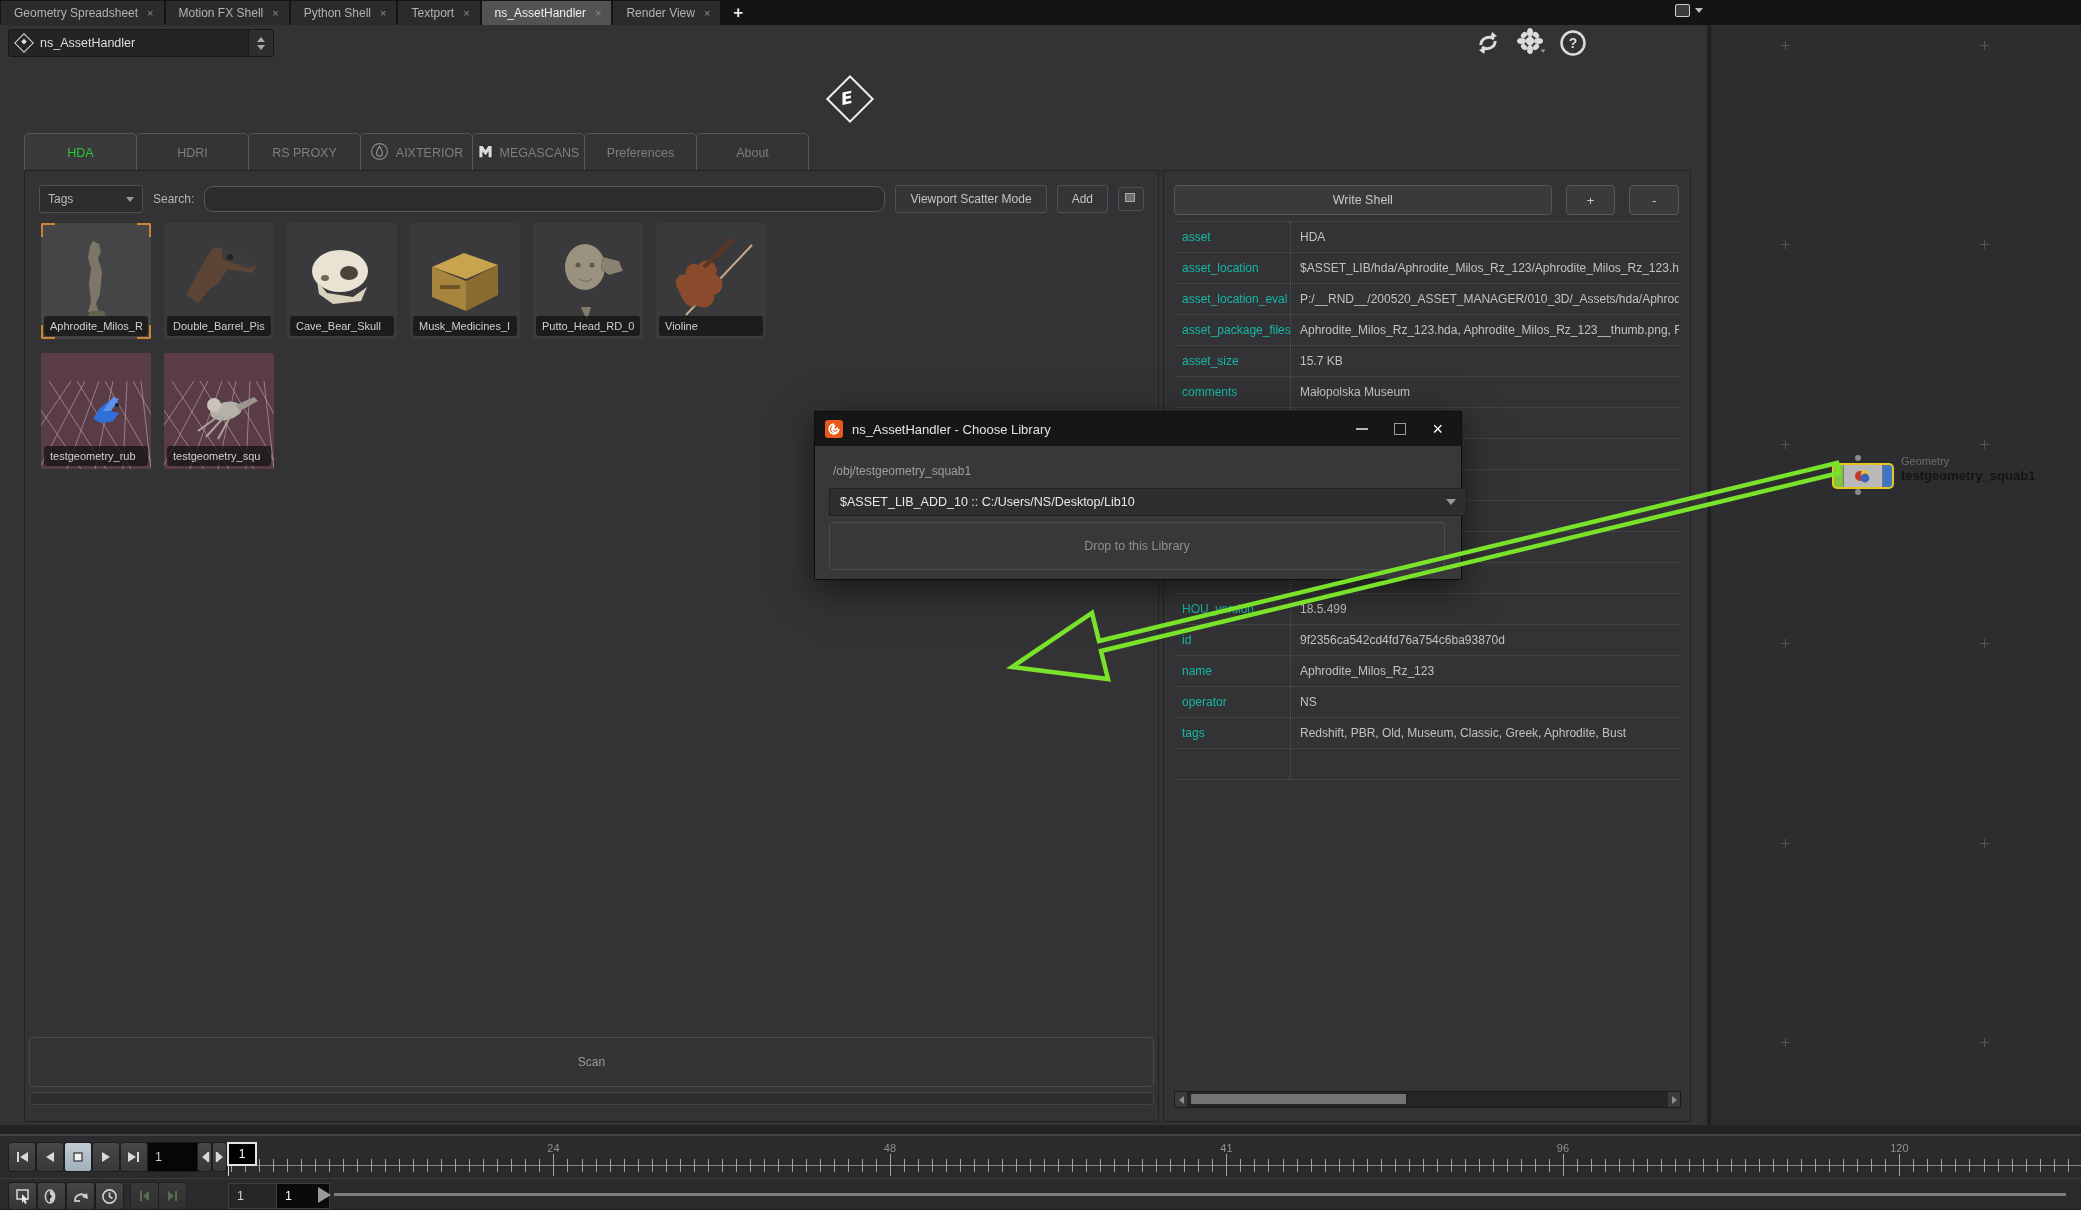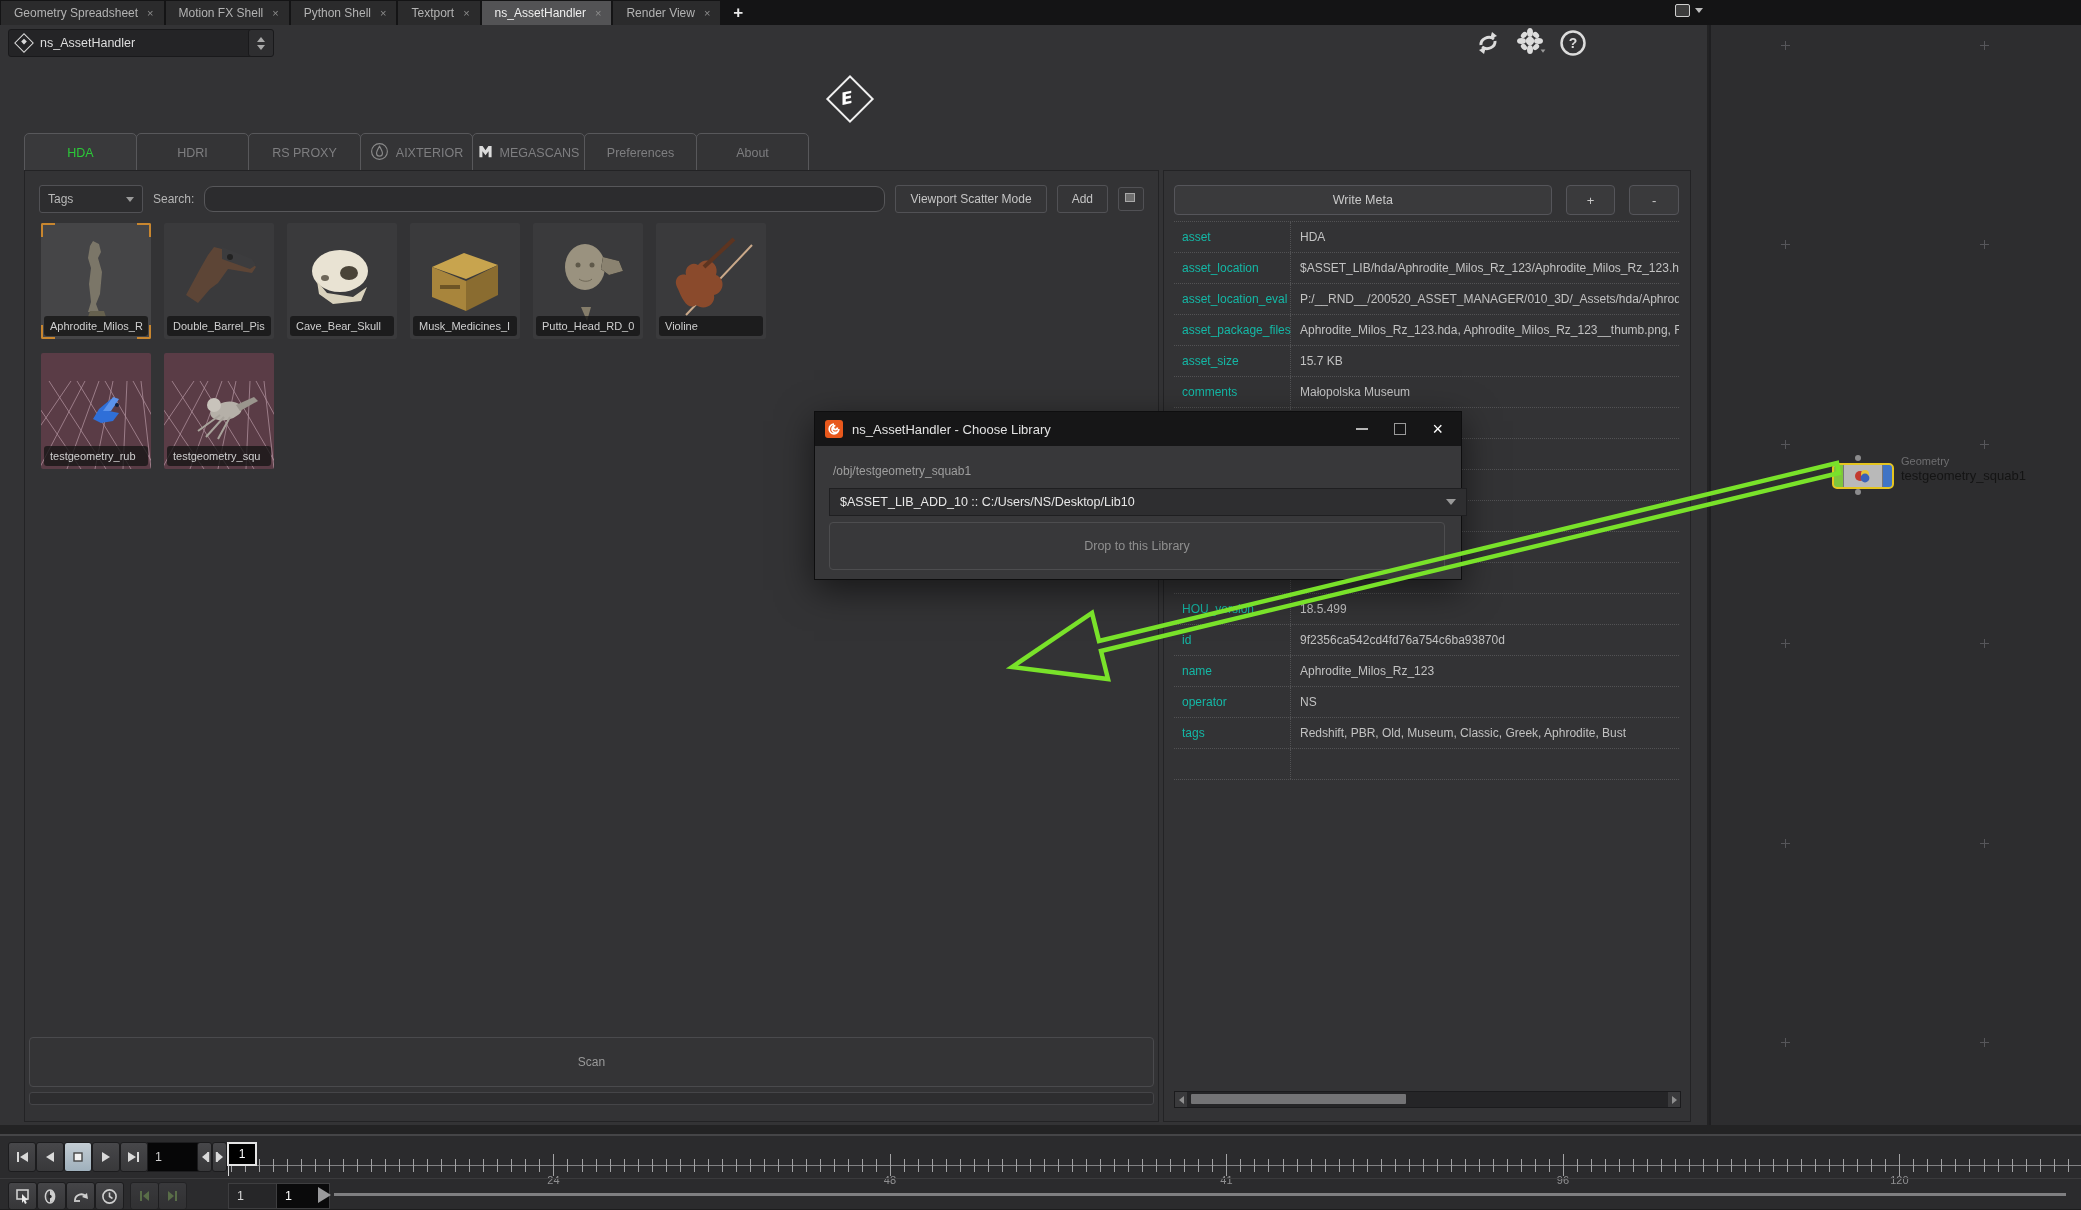--- a/index.html
+++ b/index.html
@@ -94,35 +94,35 @@
   .plus{position:absolute;width:9px;height:9px;}
   .plus::before{content:"";position:absolute;left:0;top:4px;width:9px;height:1px;background:#56565a;}
   .plus::after{content:"";position:absolute;left:4px;top:0;width:1px;height:9px;background:#56565a;}
   .node{position:absolute;left:121px;top:438px;width:58px;height:22px;border:2.5px solid #e5c520;border-radius:5px;
       background:#b9b9b9;display:flex;overflow:hidden;}
   .node .flagL{width:9px;background:#7fc63d;border-right:1px solid #777;}
   .node .flagR{width:9px;background:#3f74c5;border-left:1px solid #777;margin-left:auto;}
   .node .mid{flex:1;display:flex;align-items:center;justify-content:center;}
   .ndot{position:absolute;width:6px;height:6px;border-radius:50%;background:#8b8b8d;}
   .ntype{position:absolute;left:190px;top:430px;font-size:11px;color:#6e6e70;}
-  .nname{position:absolute;left:190px;top:443px;font-size:13px;color:#141414;font-weight:normal;}
+  .nname{position:absolute;left:190px;top:443px;font-size:13px;color:#141414;font-weight:bold;}
   
   .playbar{left:0;top:1134px;width:2081px;height:76px;background:#2b2b2d;border-top:2px solid #454547;}
   .pb-row1{position:absolute;left:0;top:4px;height:34px;width:100%;}
   .tbtn{position:absolute;top:2px;width:26px;height:28px;border:1px solid #1c1c1e;border-radius:3px;
       background:linear-gradient(#47474a,#38383a);display:flex;align-items:center;justify-content:center;}
   .tbtn.lit{background:linear-gradient(#c3ccd3,#9fb0bc);}
   .framebox{position:absolute;left:147px;top:2px;width:48px;height:28px;background:#060607;border:1px solid #1c1c1e;
       color:#cfcfcf;font-size:12.5px;display:flex;align-items:center;padding-left:7px;}
   .flag{position:absolute;left:227px;top:2px;width:26px;height:20px;background:#000;border:2px solid #e4e4e4;
       color:#fff;font-size:12px;display:flex;align-items:center;justify-content:center;}
   .flagline{position:absolute;left:228px;top:22px;width:1px;height:14px;background:#d8d8d8;}
   .ruler-base{position:absolute;left:228px;top:25px;right:0;height:1px;background:#828284;}
   .tick{position:absolute;width:1px;background:#a2a2a4;}
-  .ticklab{position:absolute;top:-6px;transform:translateX(-50%);font-size:11px;color:#909092;margin-top:32px;}
+  .ticklab{position:absolute;top:-6px;transform:translateX(-50%);font-size:11px;color:#909092;}
   .pb-div{position:absolute;left:0;top:42px;width:100%;height:1px;background:#3b3b3d;}
   .pb-row2{position:absolute;left:0;top:44px;height:30px;width:100%;}
   .mbtn{position:absolute;top:2px;width:27px;height:26px;border:1px solid #1c1c1e;border-radius:3px;
       background:linear-gradient(#454548,#363638);display:flex;align-items:center;justify-content:center;}
   .mbtn.dis{opacity:.55;}
   .ffield{position:absolute;top:3px;width:44px;height:24px;border:1px solid #3e3e40;background:#262628;color:#d6d6d6;
       font-size:12.5px;display:flex;align-items:center;padding-left:8px;}
   .ffield.dark{background:#0a0a0b;color:#fff;}
   .slhandle{position:absolute;left:318px;top:7px;width:0;height:0;border-top:8px solid transparent;border-bottom:8px solid transparent;border-left:13px solid #9a9a9c;}
   .sltrack{position:absolute;left:334px;top:13px;width:1732px;height:3px;background:#7f7f81;}
@@ -389,21 +389,21 @@
           </svg>
           <div class="pill">testgeometry_squ</div>
         </div>
       </div>
     <div class="scanbtn">Scan</div>
     <div class="pbar"></div>
   </div>
 
   <div class="abs metabox" style="top:145px;">
     <div class="metahead">
-      <div class="writebtn">Write Meta</div>
+      <div class="writebtn">Write Shell</div>
       <div class="pmbtn">+</div>
       <div class="pmbtn">-</div>
     </div>
     <div class="mtable">
         <div class="mrow">
           <div class="mkey">asset</div>
           <div class="mval">HDA</div>
         </div>
         <div class="mrow">
           <div class="mkey">asset_location</div>

